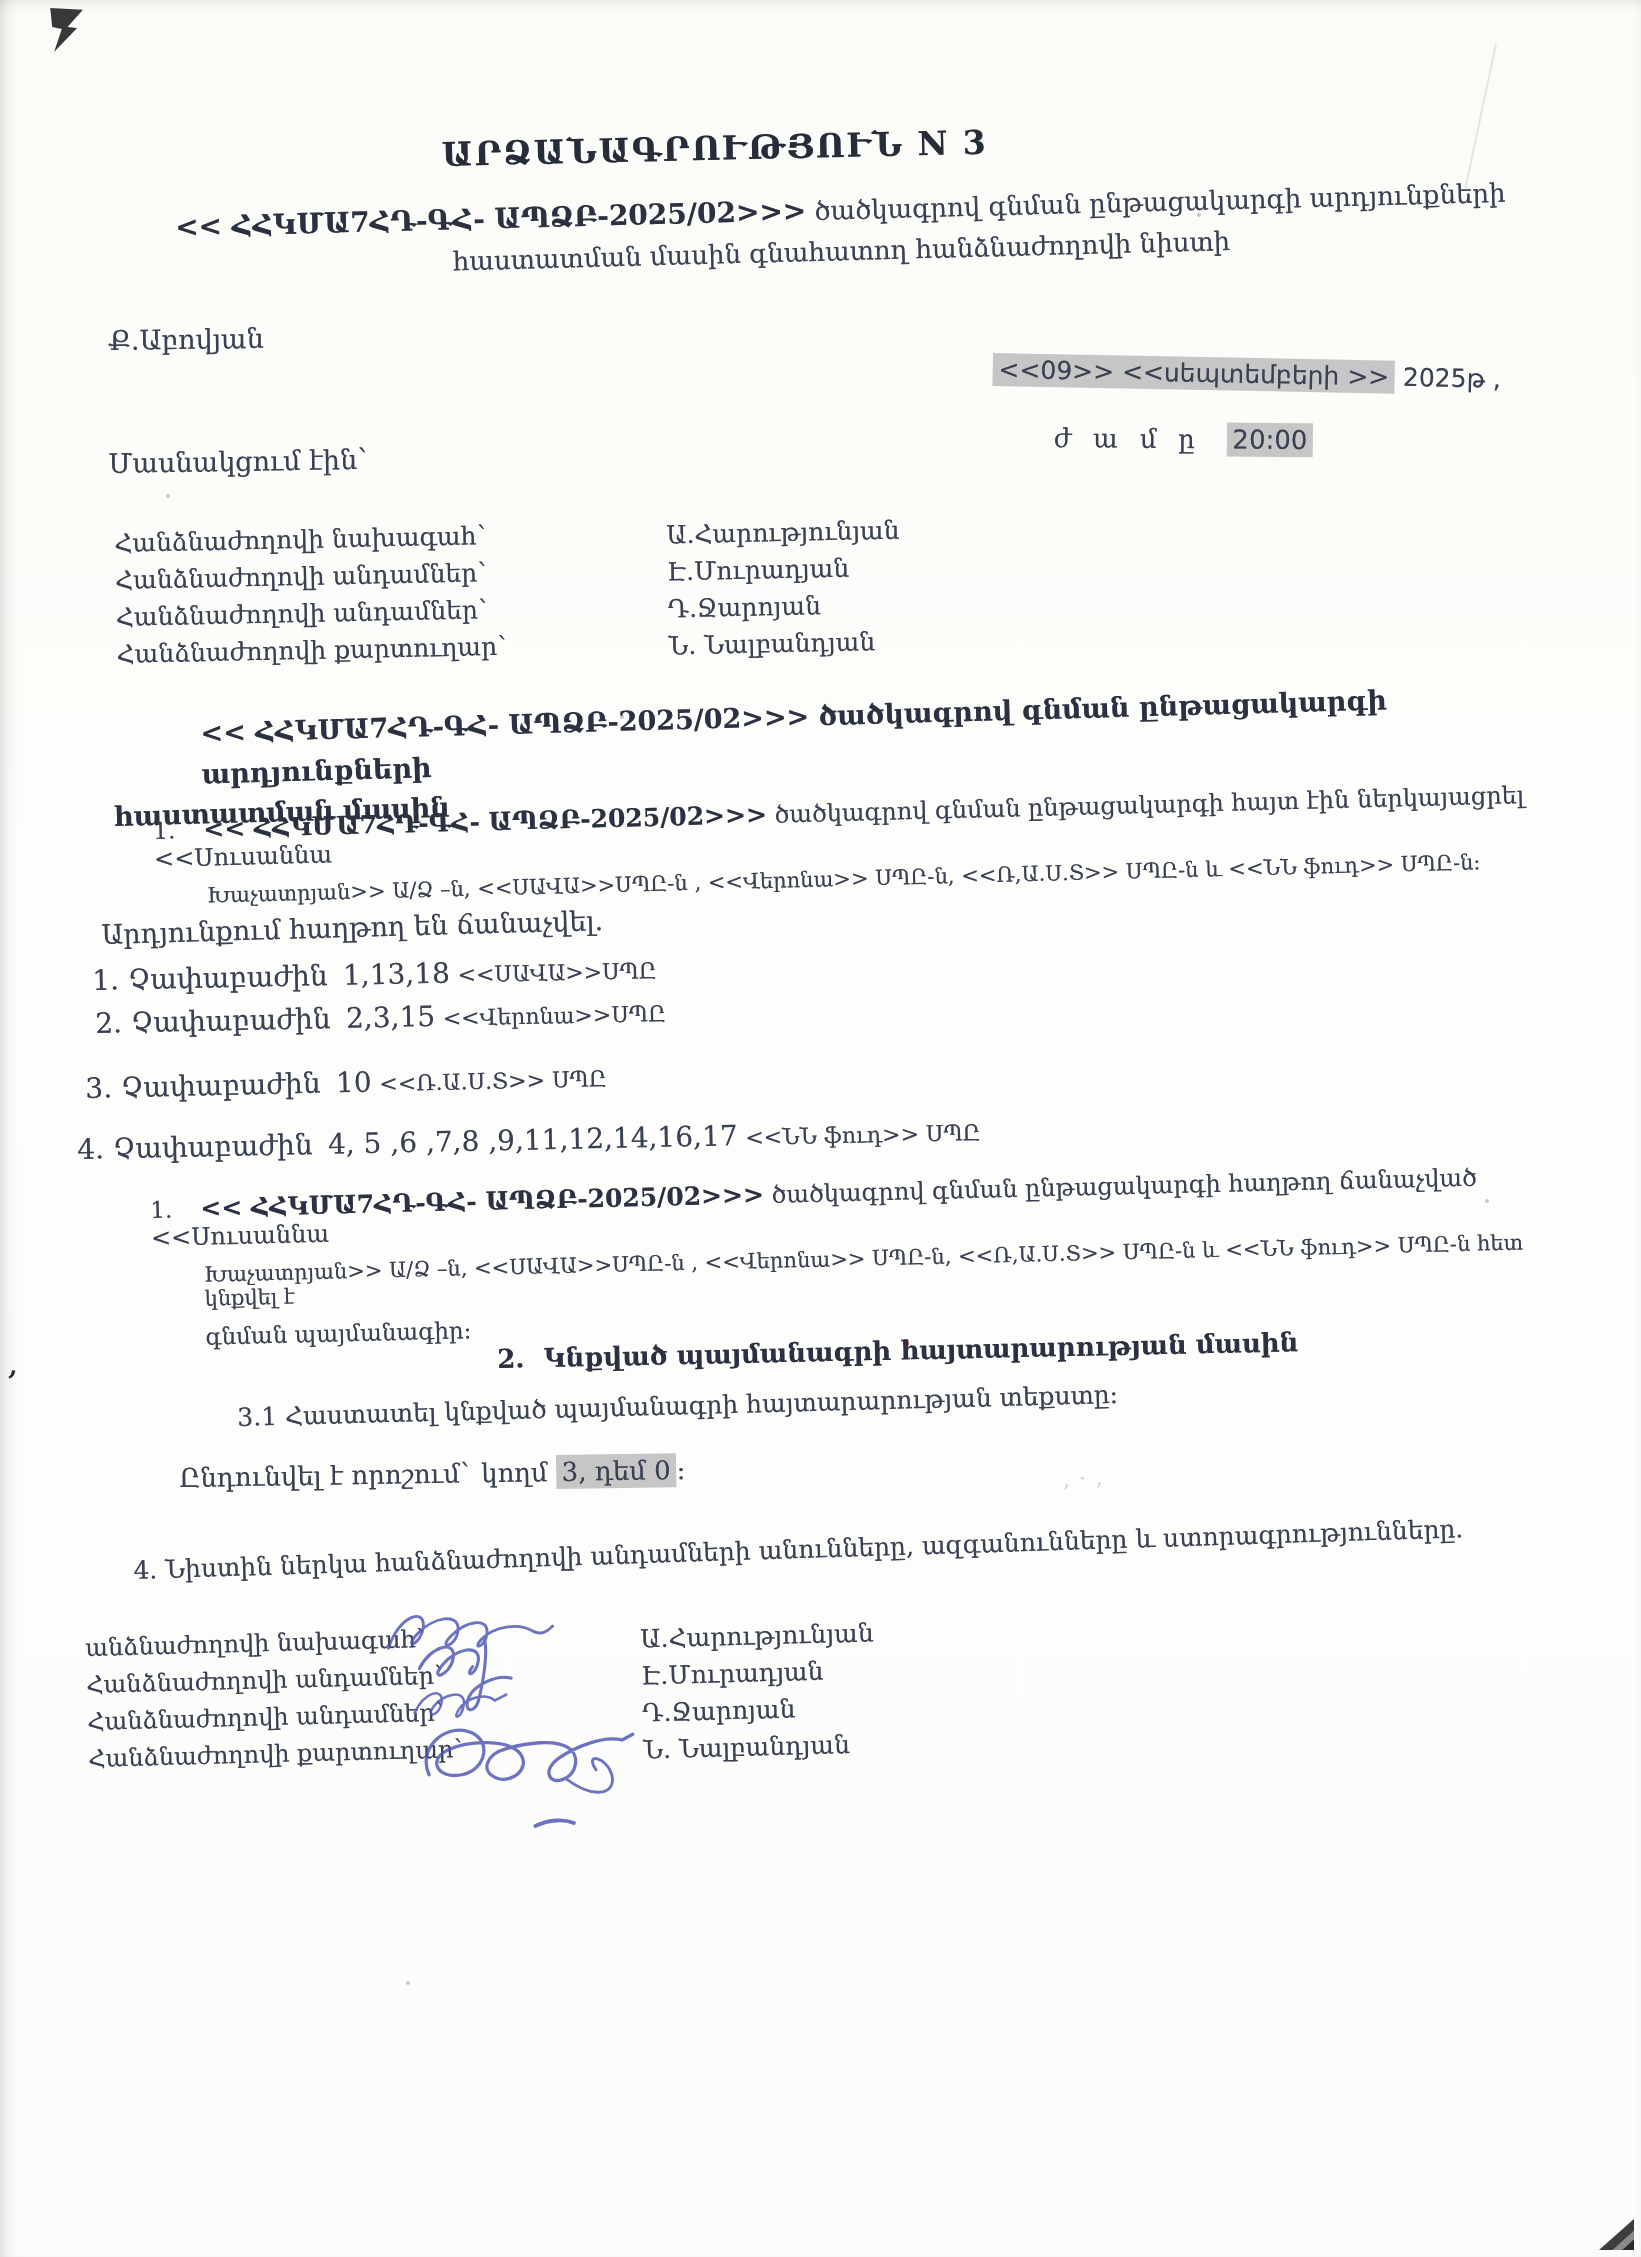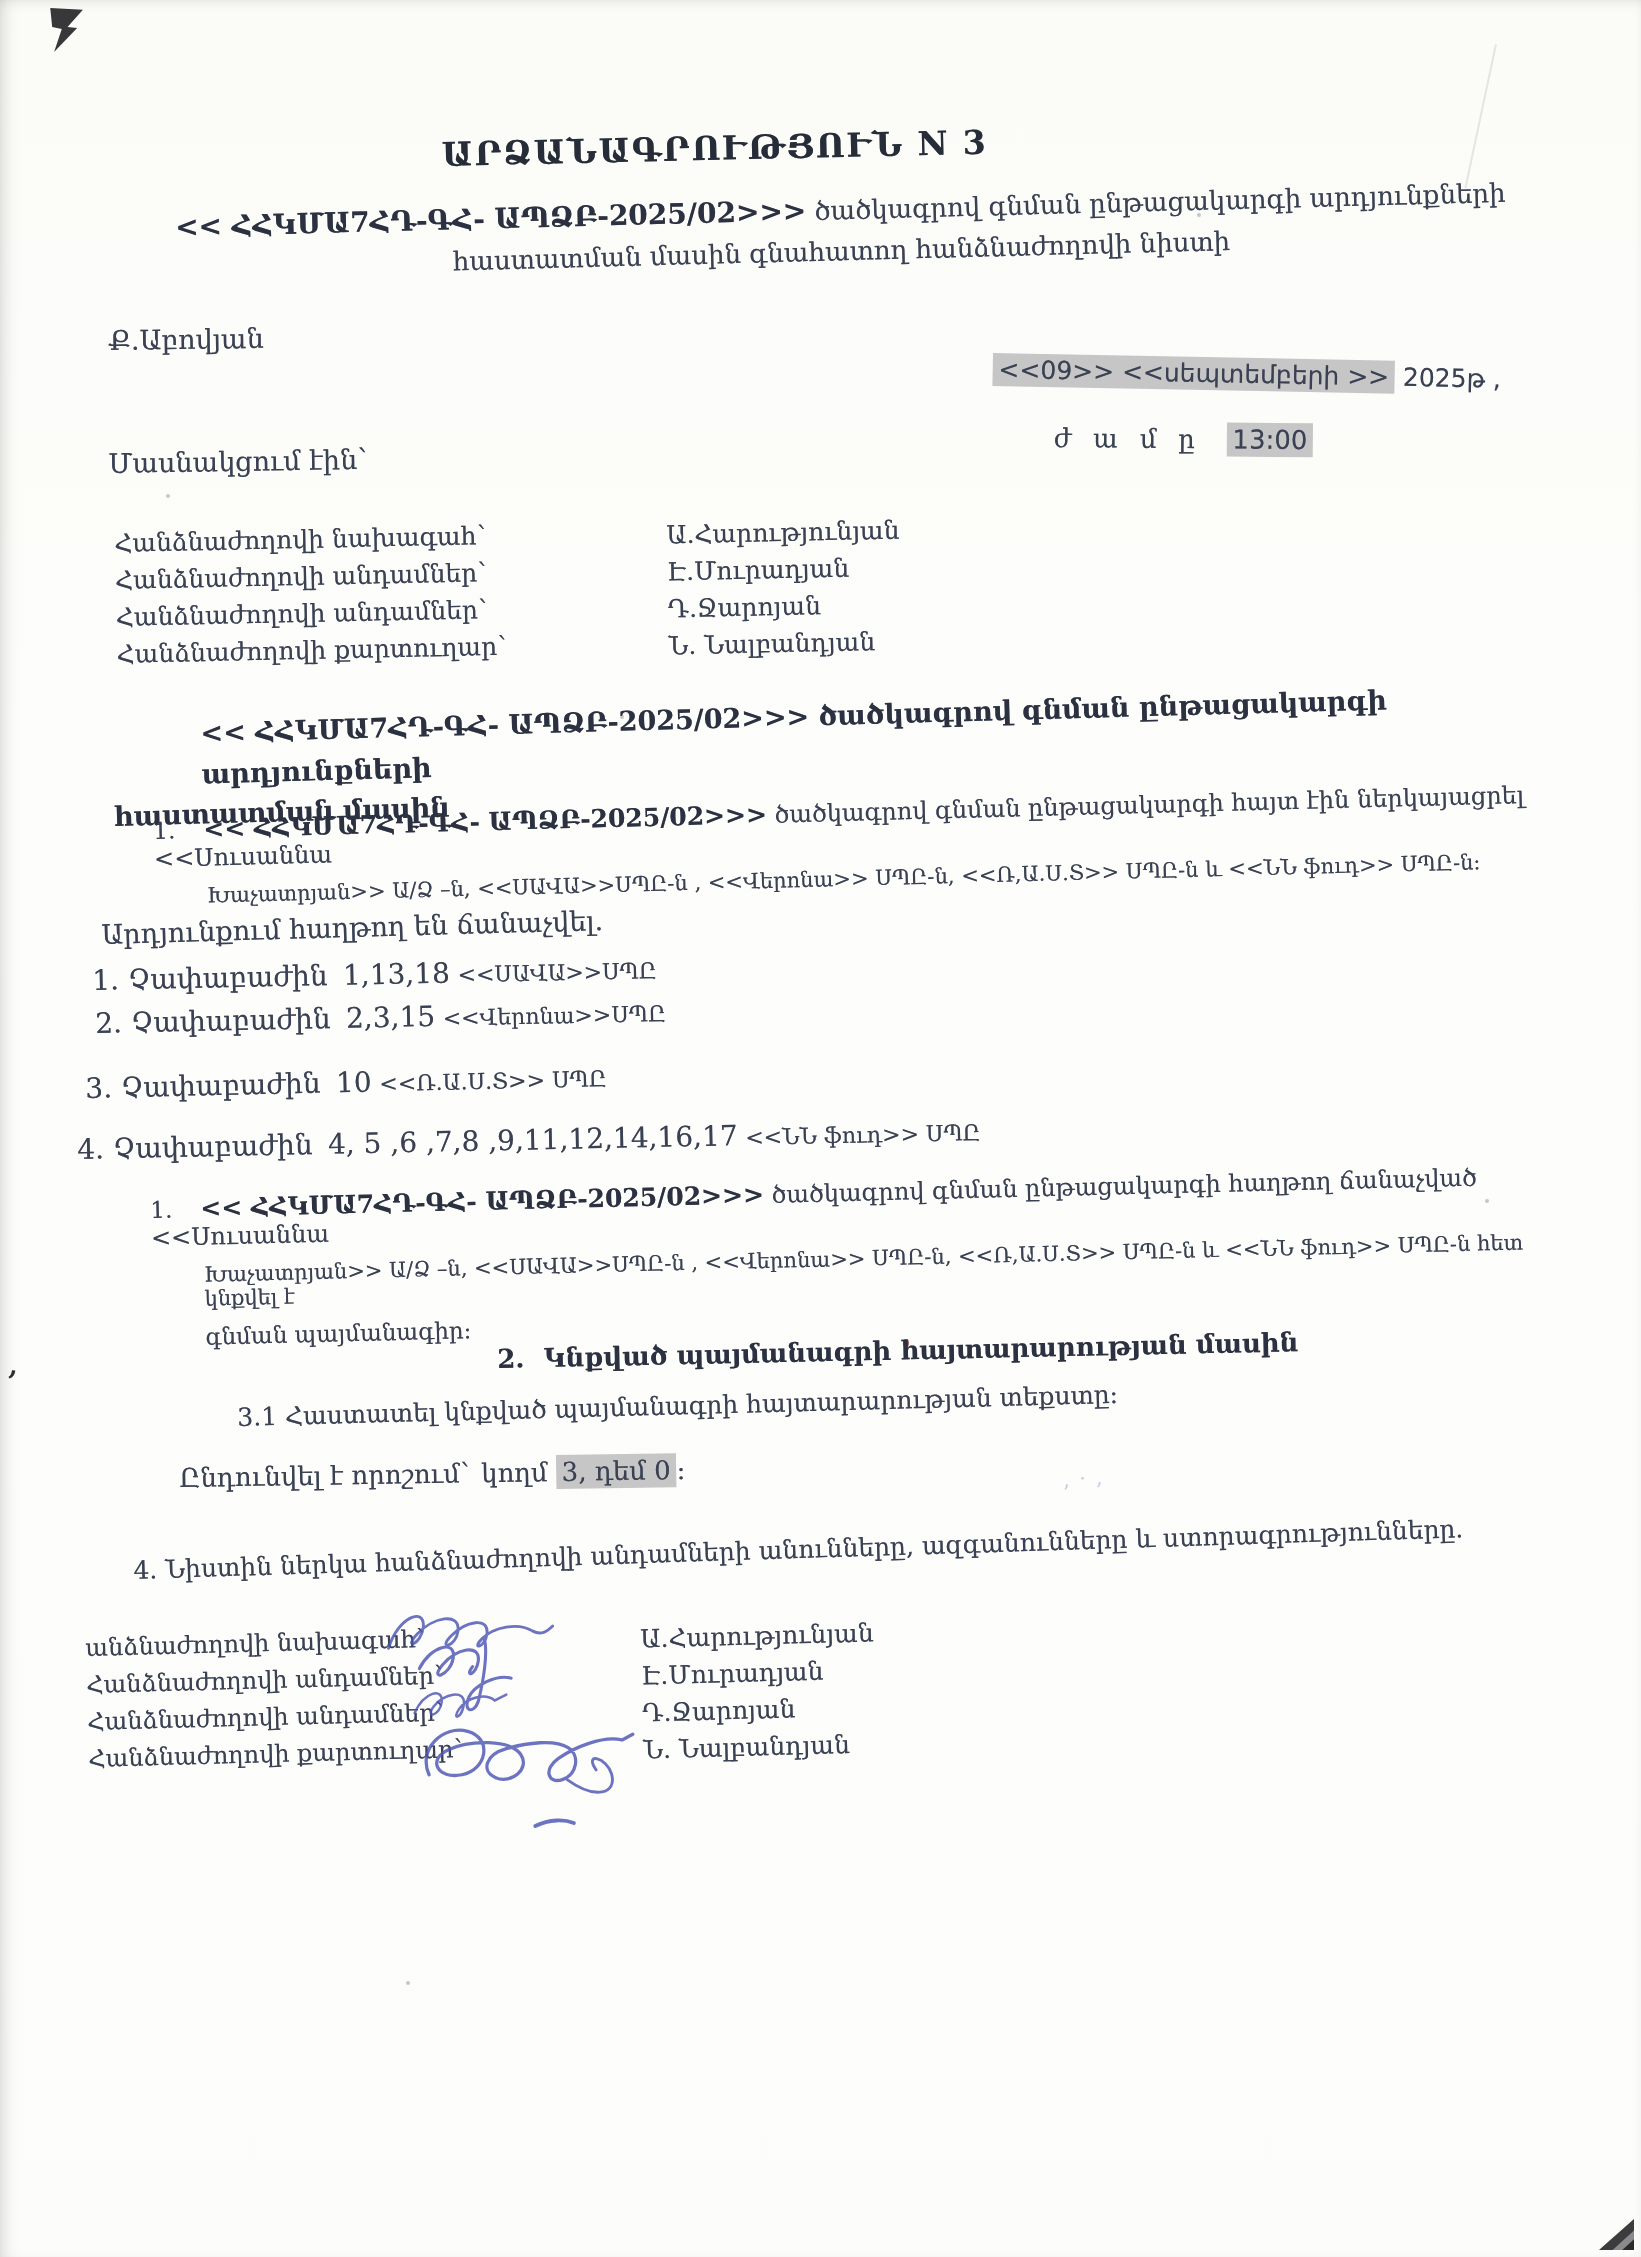--- a/index.html
+++ b/index.html
@@ -98,21 +98,21 @@
   <div class="abs subtitle fuzz">
     <div><span class="b code">&lt;&lt; ՀՀԿՄԱ7ՀԴ-ԳՀ- ԱՊՁԲ-2025/02&gt;&gt;&gt;</span><span> ծածկագրով  գնման ընթացակարգի արդյունքների</span></div>
     <div>հաստատման մասին  գնահատող հանձնաժողովի  նիստի</div>
   </div>
 
   <div class="abs city fuzz">Ք.Աբովյան</div>
   <div class="abs dateline sans fuzz">
     <span class="hl">&lt;&lt;09&gt;&gt; &lt;&lt;սեպտեմբերի &gt;&gt;</span><span> 2025թ ,</span>
   </div>
   <div class="abs timeline fuzz">
-    <span class="lbl">ժ ա մ ը</span><span class="hl sans">13:00</span>
+    <span class="lbl">ժ ա մ ը</span><span class="hl sans">20:00</span>
   </div>
 
   <div class="abs participants fuzz">Մասնակցում էին`</div>
 
   <div class="abs members fuzz">
     <div class="m-row">
       <span>Հանձնաժողովի նախագահ`</span>
       <span class="name">Ա.Հարությունյան</span>
     </div>
     <div class="m-row">

